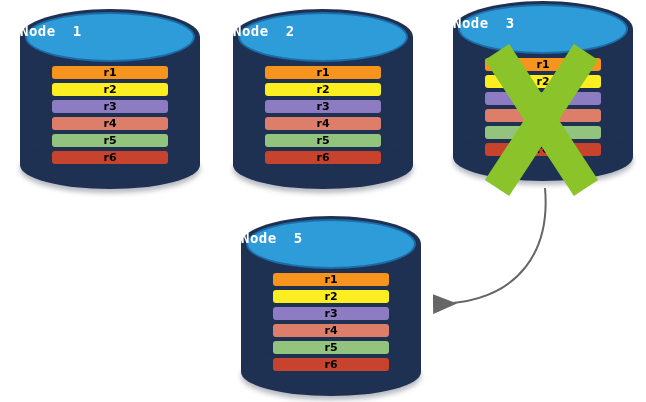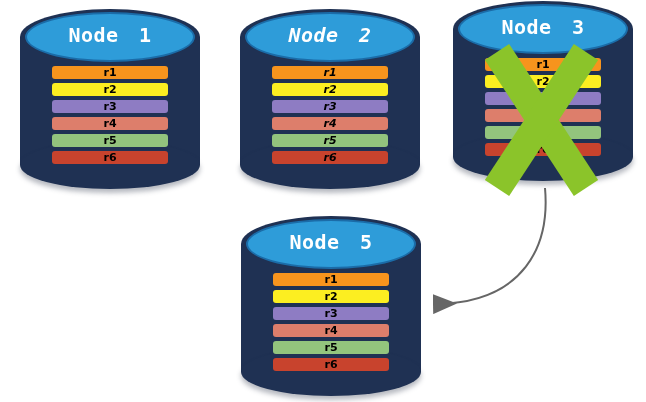--- a/index.html
+++ b/index.html
@@ -13,21 +13,21 @@
     --background:#FFFFFF;
   }
   html,body{margin:0;padding:0;}
   body{font-family:"Liberation Sans",sans-serif;background:#fff;}
   .canvas{
     position:relative;width:646px;height:402px;background:var(--background);
     overflow:hidden;
   }
   .node{position:absolute;width:180px;height:180px;}
   .pos-n1{left:20px;top:9px;}
-  .pos-n2{left:240px;top:9px;font-style:italic;}
+  .pos-n2{left:233px;top:9px;}
   .pos-n3{left:453px;top:1px;}
   .pos-n4{left:241px;top:216px;}
   
   .cyl-top-rim{
     position:absolute;left:0;right:0;top:0;height:56px;
     background:var(--cylinder-body);border-radius:50%;
   }
   .cyl-body{
     position:absolute;left:0;right:0;top:28px;bottom:24px;
     background:var(--cylinder-body);
@@ -38,23 +38,23 @@
     box-shadow:0 4px 5px rgba(45,55,75,0.35);
   }
   .cyl-ellipse{
     position:absolute;left:5px;right:5px;top:3px;height:46px;
     background:var(--cylinder-top);
     border:2px solid var(--cylinder-top-edge);
     border-radius:50%;
   }
   .node-title{
     position:absolute;left:0;right:0;top:14px;
-    text-align:center;color:var(--node-label-text);
+    color:var(--node-label-text);
     font-family:"DejaVu Sans Mono",monospace;
-    font-weight:bold;font-size:20px;
+    font-weight:bold;font-size:14px;
     word-spacing:8px;letter-spacing:0.5px;
   }
   .rows{
     position:absolute;left:32px;right:32px;top:57px;
     display:flex;flex-direction:column;gap:4px;
   }
   .row{
     height:13px;border-radius:3px;
     display:flex;align-items:center;justify-content:center;
   }

